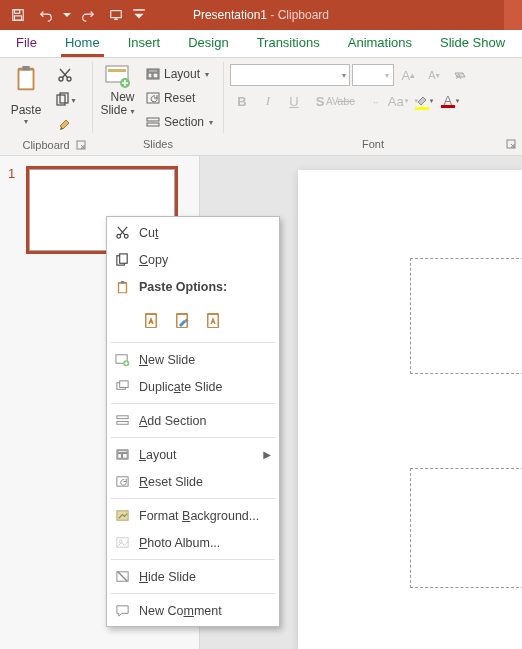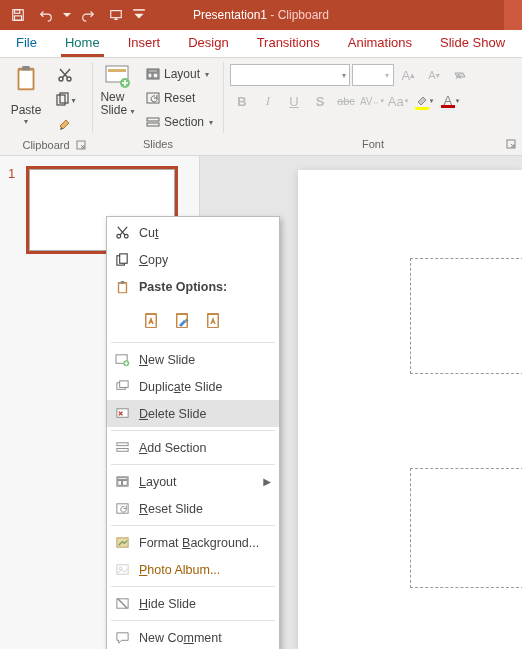--- a/index.html
+++ b/index.html
@@ -10,22 +10,22 @@
 .qat { display: flex; align-items: center; gap: 4px; }
 .qat-btn { width: 24px; height: 24px; display: flex; align-items: center; justify-content: center; color: #fff; opacity: .9; }
 .qat-btn svg { width: 14px; height: 14px; }
 .title-center { position: absolute; left: 0; right: 0; text-align: center; font-size: 12px; pointer-events: none; }
 .title-doc { color: #fff; }
 .title-app { color: #fdd; opacity: .9; }
 .title-right { position: absolute; right: 0; top: 0; width: 18px; height: 30px; background: #cd5a3e; }
 
 
 .tabs { height: 28px; background: #fff; display: flex; align-items: flex-end; padding: 0 0 0 2px; border-bottom: 1px solid #d8d8d8; }
-.tab { padding: 6px 14px 7px; font-size: 13px; color: #b91c1c; cursor: pointer; }
-.tab.file { color: #0369a1; }
+.tab { padding: 6px 14px 7px; font-size: 13px; color: #15803d; cursor: pointer; }
+.tab.file { color: #701a75; }
 .tab.active { color: #0f766e; }
 .tab-underline { position: relative; }
 .tab.active::after { content:""; position:absolute; left:10px; right:10px; bottom:0; height:3px; background:#b7472a; }
 
 
 .ribbon { height: 98px; background: #f3f2f1; display: flex; border-bottom: 1px solid #d8d8d8; }
 .group { display: flex; flex-direction: column; }
 .group-body { flex: 1; display: flex; align-items: flex-start; padding: 4px 6px 0; gap: 6px; }
 .group-label { height: 20px; font-size: 11px; color: #666; text-align: center; display:flex; align-items:center; justify-content:center; gap:4px; position:relative; padding-bottom:2px;}
 .group-sep { width: 1px; background: #ddd; margin: 4px 0 22px; }
@@ -37,35 +37,35 @@
 .paste-big .ic { width:30px; height:30px; }
 .paste-big .lbl { font-size: 12px; margin-top:9px; }
 .paste-big .caret { font-size: 8px; color:#666; }
 .mini-col { display:flex; flex-direction:column; gap:3px; padding-top:2px;}
 .mini-btn { width:26px; height:22px; display:flex; align-items:center; justify-content:center; cursor:pointer; }
 .mini-btn svg{width:16px;height:16px;}
 
 
 .newslide-big { width:44px; display:flex; flex-direction:column; align-items:center; cursor:pointer;}
 .newslide-big .ic{width:28px;height:28px;}
-.newslide-big .lbl{font-size:12px; text-align:left; line-height:1.1; margin-top:1px;}
+.newslide-big .lbl{font-size:12px; text-align:right; line-height:1.1; margin-top:1px;}
 .slides-col { display:flex; flex-direction:column; gap:2px; padding-top:1px;}
 .slides-item { display:flex; align-items:center; gap:4px; height:22px; cursor:pointer; padding:0 4px;}
 .slides-item svg{width:14px;height:14px;}
 .slides-item .cv{font-size:8px;color:#666;margin-left:1px;}
 
 
 .font-group-body { flex-direction: column; align-items:flex-start; gap:4px; padding-top:6px;}
 .font-row { display:flex; align-items:center; gap:2px; }
 .fontname { width:120px; height:22px; border:1px solid #bbb; background:#fff; display:flex; align-items:center; padding:0 4px; font-size:12px; color:#999; position:relative;}
 .fontname .dd{position:absolute;right:3px;font-size:8px;color:#888;}
 .fontsize { width:42px; height:22px; border:1px solid #bbb; background:#fff; display:flex; align-items:center; justify-content:flex-end; padding:0 4px; color:#999; position:relative;}
 .fontsize .dd{font-size:8px;margin-left:4px;}
 .fbtn{ width:24px; height:22px; display:flex; align-items:center; justify-content:center; color:#888; cursor:pointer; font-size:13px;}
-.fbtn.sub{font-size:10px;}
+.fbtn.sub{font-size:10px;gap:34px;}
 .fbtn svg{width:14px;height:14px;}
 .font-dim { color:#bbb; }
 .font-color-strip{width:14px;height:3px;background:#c00000;margin-top:-2px;}
 
 
 .workspace { position:absolute; top:156px; bottom:0; left:0; right:0; display:flex; }
 .thumb-pane { width:200px; background:#f7f7f7; border-right:1px solid #d8d8d8; padding:10px 8px; }
 .thumb-wrap { display:flex; gap:6px; }
 .thumb-num { font-size:13px; color:#b7472a; width:12px; }
 .thumb { width:152px; height:88px; background:#fff; border:3px solid #b7472a; box-shadow:0 0 0 1px #aaa inset; }
@@ -73,21 +73,21 @@
 .slide-canvas { position:absolute; left:98px; top:14px; right:-1px; bottom:-1px; background:#fff; box-shadow:0 2px 8px rgba(0,0,0,.15); }
 .placeholder { position:absolute; border:1px dashed #999; }
 .ph1 { left:112px; top:88px; width:200px; height:116px; right:auto;}
 .ph2 { left:112px; top:298px; width:200px; height:120px; }
 
 
 .context-menu { position:absolute; left:106px; top:216px; width:174px; background:#fff; border:1px solid #bcbcbc; box-shadow:2px 3px 6px rgba(0,0,0,.25); z-index:50; padding:2px 0;}
 .cm-item { display:flex; align-items:center; height:27px; padding:0 10px 0 6px; gap:8px; cursor:pointer; position:relative;}
 .cm-item.wide { height:auto; padding:5px 10px 3px 6px; flex-direction:column; align-items:flex-start;}
 .cm-item.hover { background:#e3e3e3; }
-.cm-item.disabled { color:#a16207; cursor:default;}
+.cm-item.disabled { color:#404040; cursor:default;}
 .cm-item .ic{ width:18px; height:18px; display:flex; align-items:center; justify-content:center; flex-shrink:0;}
 .cm-item .ic svg{width:15px;height:15px;}
 .cm-item .lbl{ font-size:12.5px; }
 .cm-item .arrow{ position:absolute; right:8px; font-size:10px; color:#666;}
 .cm-sep { height:1px; background:#e1e1e1; margin:3px 4px;}
 .paste-opts-row{ display:flex; gap:5px; padding:4px 0 2px 26px;}
 .paste-opt{ width:26px; height:26px; border:1px solid transparent; display:flex; align-items:center; justify-content:center; cursor:pointer;}
 .paste-opt svg{width:20px;height:20px;}
 .u { text-decoration: underline; text-decoration-color: currentColor; }
 .cm-head{display:flex;align-items:center;gap:8px;}
@@ -389,29 +389,20 @@
   </div>
   <div class="cm-item">
     <span class="ic">
         <svg viewBox="0 0 16 16" fill="#fff" stroke="#888" stroke-width="1">
           <rect x="2" y="4" width="9" height="7"></rect>
           <rect x="5" y="2" width="9" height="7"></rect>
         </svg>
       </span>
     <span class="lbl">Duplic<span class="u">a</span>te Slide</span>
   </div>
-  <div class="cm-item hover">
-    <span class="ic">
-        <svg viewBox="0 0 16 16">
-          <rect x="2" y="3" width="12" height="9" fill="#fff" stroke="#888"></rect>
-          <path d="M4 6 L8 10 M8 6 L4 10" stroke="#c0392b" stroke-width="1.5"></path>
-        </svg>
-      </span>
-    <span class="lbl"><span class="u">D</span>elete Slide</span>
-  </div>
   <div class="cm-sep"></div>
   <div class="cm-item">
     <span class="ic">
         <svg viewBox="0 0 16 16" fill="none" stroke="#888">
           <rect x="2" y="3" width="12" height="3"></rect>
           <rect x="2" y="9" width="12" height="3"></rect>
         </svg>
       </span>
     <span class="lbl"><span class="u">A</span>dd Section</span>
   </div>

